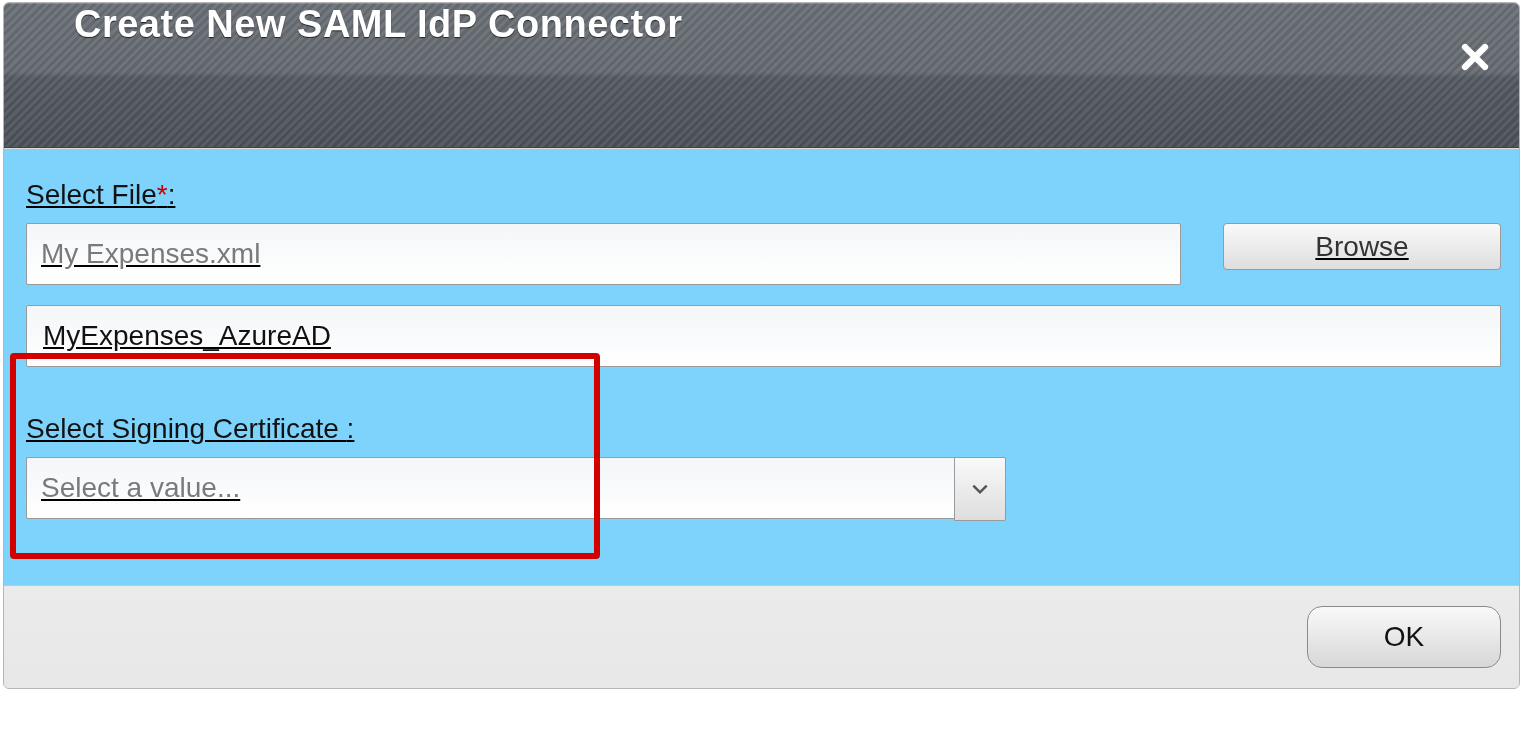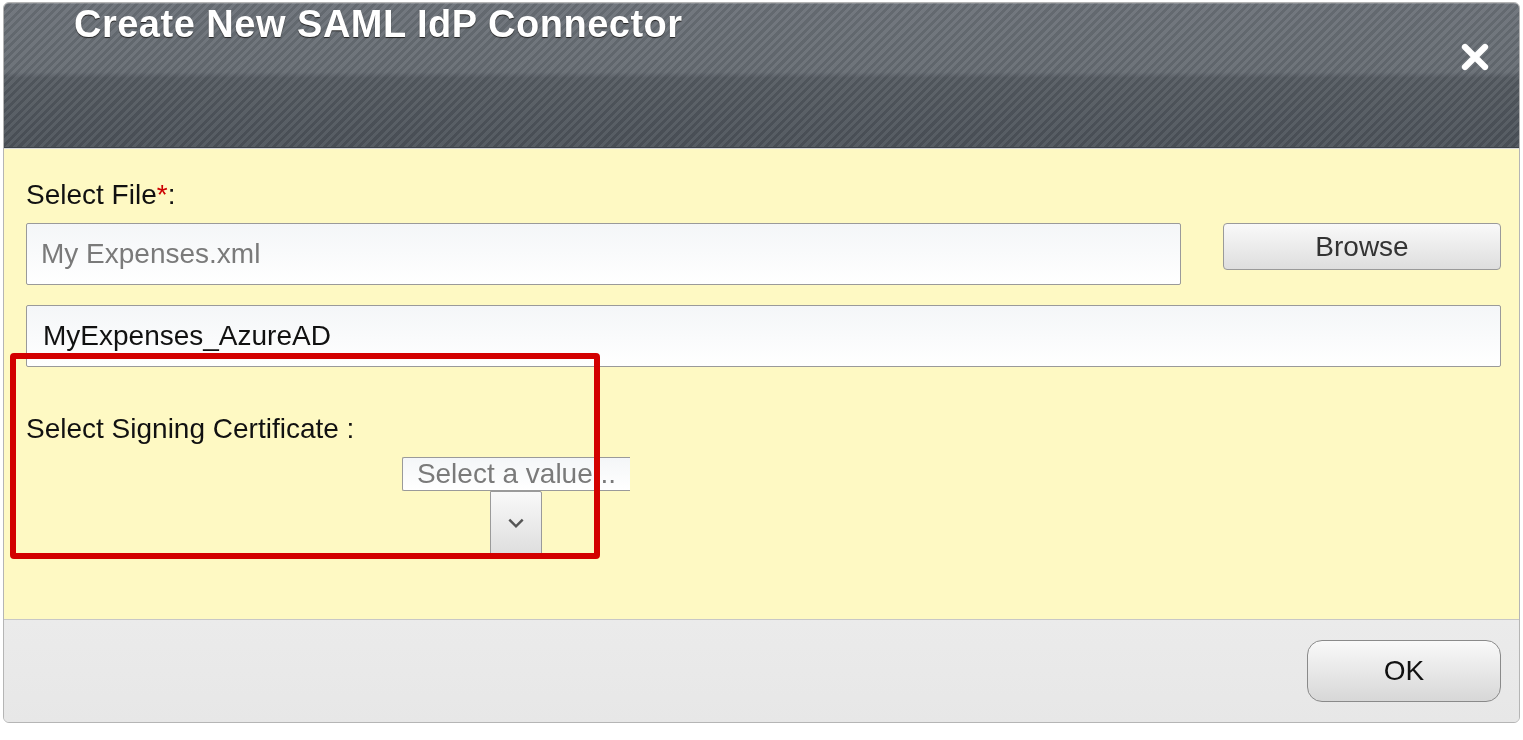--- a/index.html
+++ b/index.html
@@ -37,23 +37,24 @@
     position:absolute;
     right:26px;
     top:36px;
     width:36px;height:36px;
     display:flex;align-items:center;justify-content:center;
     color:#fff;
     cursor:pointer;
   }
   .close-x svg{width:30px;height:30px;display:block;}
   .body{
-    background:#fef9c3;
+    background:#7dd3fc;
     border-top:1px solid #dcdcdc;
     padding:30px 18px 44px 22px;
+    text-decoration:underline;
   }
   .group{margin-bottom:20px;}
   .lbl{
     font-size:28px;
     color:#111;
     margin-bottom:12px;
   }
   .lbl .req{color:#c00;}
   .row{display:flex;align-items:flex-start;gap:28px;}
   .input{
@@ -75,21 +76,21 @@
     width:278px;
     margin-left:14px;
     height:47px;
     border:1px solid #9a9a9a;
     border-radius:4px;
     background:linear-gradient(#f9f9f9,#dedede);
     font-size:28px;
     color:#333;
     cursor:pointer;
   }
-  .select-wrap{display:flex;align-items:center;width:980px;flex-direction:column;}
+  .select-wrap{display:flex;align-items:flex-start;width:980px;}
   .select-display{
     flex:1;
     height:62px;
     border:1px solid #9a9a9a;
     border-right:none;
     border-radius:2px 0 0 2px;
     background:linear-gradient(#f4f6f8,#ffffff);
     font-size:28px;
     color:#7a7a7a;
     padding:0 14px;

